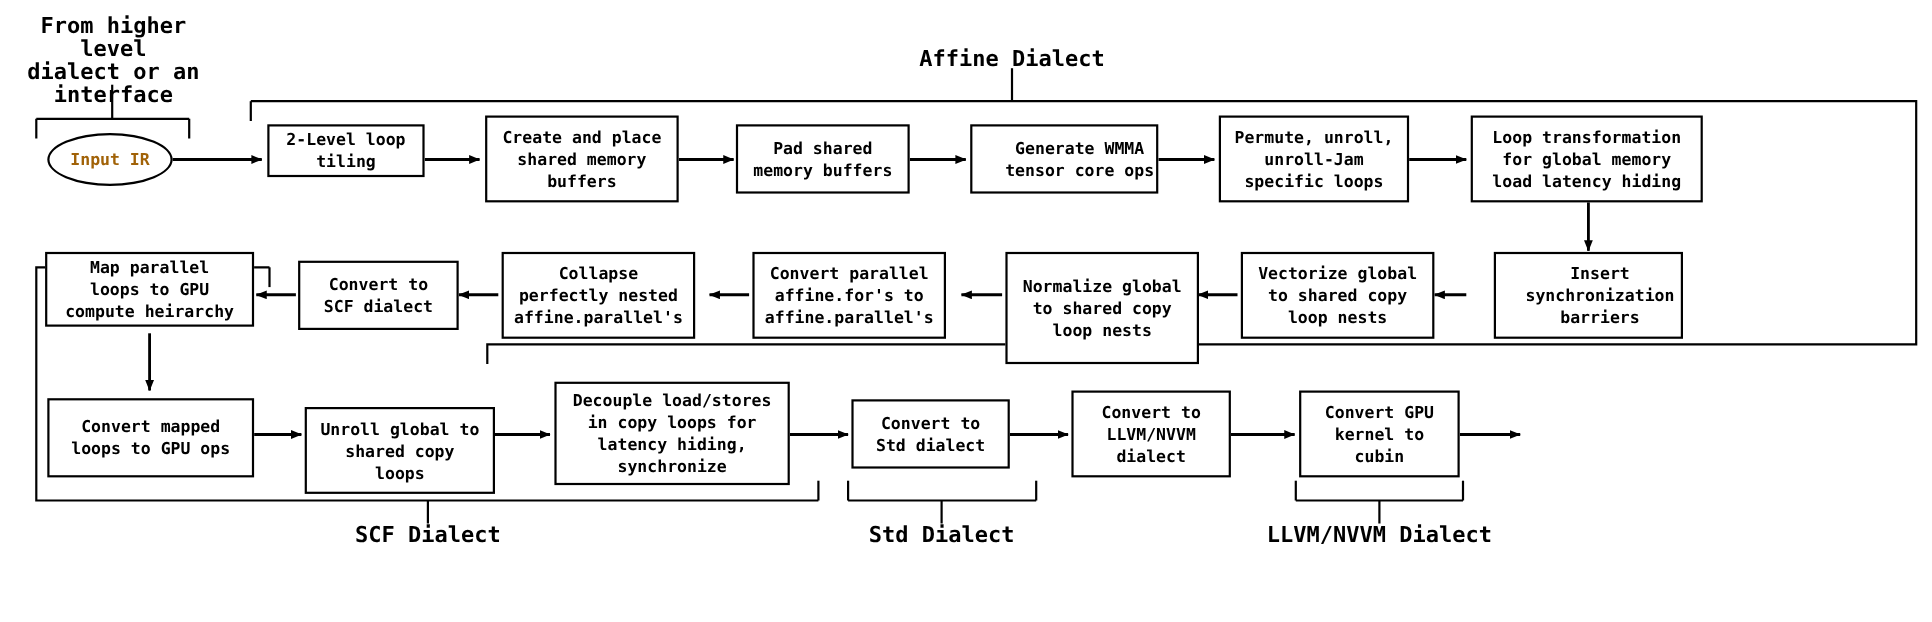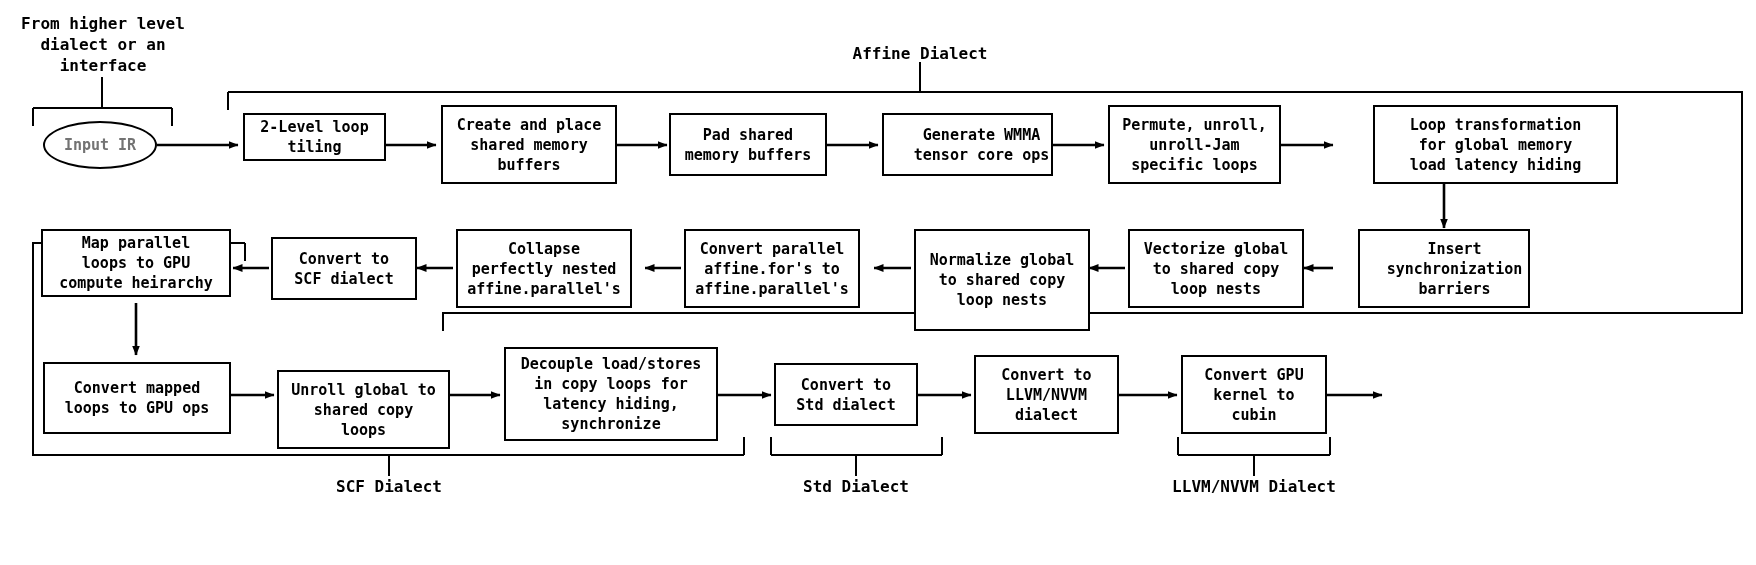--- a/index.html
+++ b/index.html
@@ -31,27 +31,27 @@
     border-radius:50%;
     background:#fff;
     display:flex;
     align-items:center;
     justify-content:center;
     text-align:center;
     font-family:"DejaVu Sans Mono",monospace;
     font-size:15px;
     font-weight:700;
     line-height:20px;
-    color:#737373;
+    color:#a16207;
     white-space:pre-line;
   }
   .grouplabel{
     position:absolute;
     font-family:"DejaVu Sans Mono",monospace;
-    font-size:16px;
+    font-size:20px;
     font-weight:700;
     color:#000;
     text-align:center;
     white-space:pre-line;
     line-height:21px;
   }
 </style>
 </head>
 <body>
 
@@ -148,21 +148,21 @@
   <div class="nodebox" style="left:669px;top:113px;width:158px;height:63px;">Pad shared
 memory buffers</div>
 
   <div class="nodebox" style="left:882px;top:113px;width:171px;height:63px;padding-left:28px;">Generate WMMA
 tensor core ops</div>
 
   <div class="nodebox" style="left:1108px;top:105px;width:173px;height:79px;">Permute, unroll,
 unroll-Jam
 specific loops</div>
 
-  <div class="nodebox" style="left:1337px;top:105px;width:245px;height:79px;margin-left:36px;">Loop transformation
+  <div class="nodebox" style="left:1337px;top:105px;width:211px;height:79px;">Loop transformation
 for global memory
 load latency hiding</div>
 
   <div class="nodebox" style="left:1358px;top:229px;width:172px;height:79px;padding-left:21px;">Insert
 synchronization
 barriers</div>
 
   <div class="nodebox" style="left:1128px;top:229px;width:176px;height:79px;">Vectorize global
 to shared copy
 loop nests</div>

